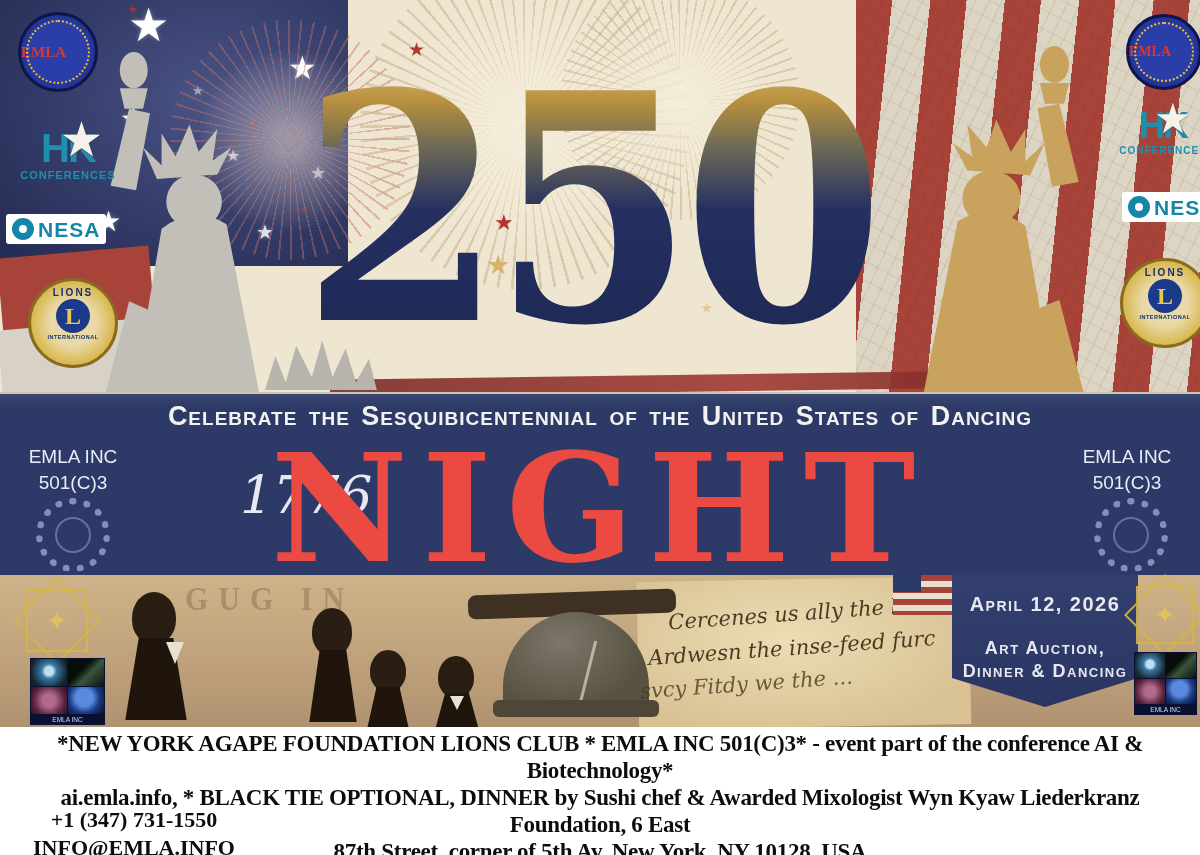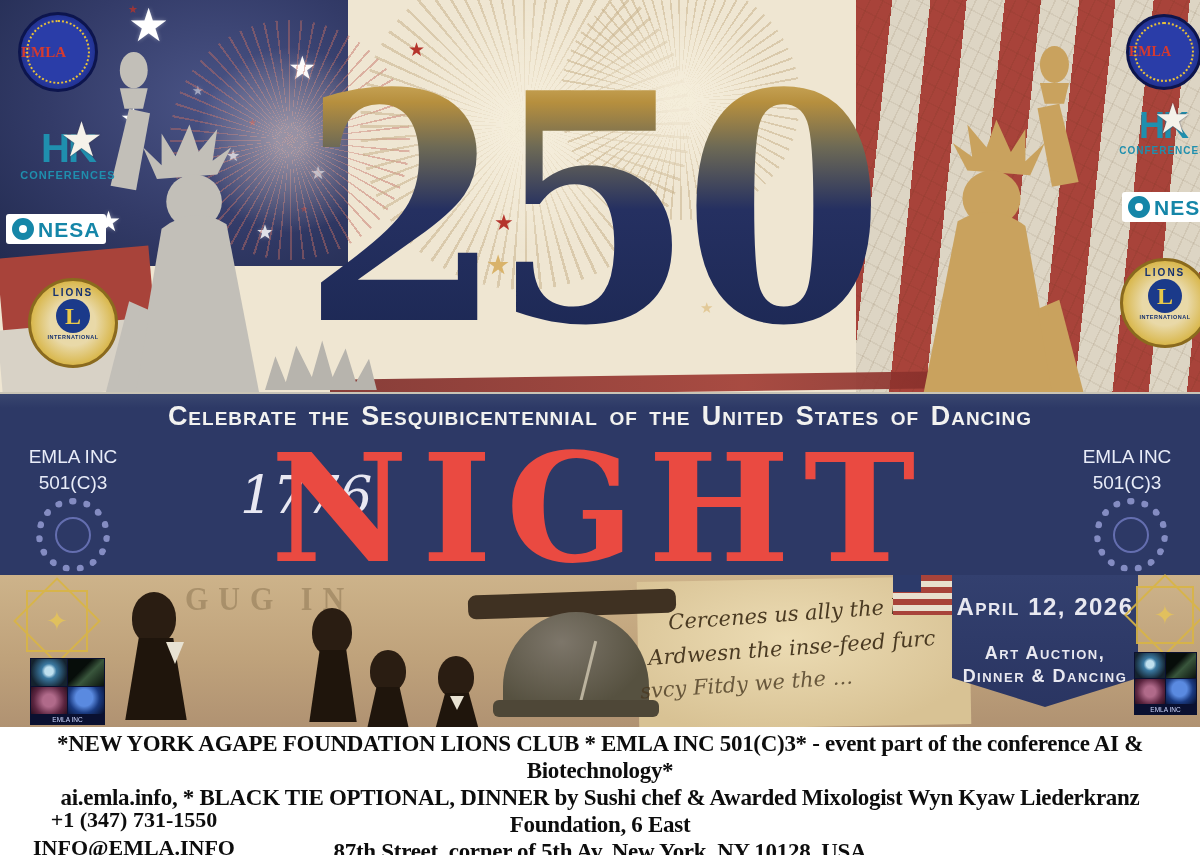--- a/index.html
+++ b/index.html
@@ -88,21 +88,21 @@
   .bell-lip{left:493px;top:700px;width:166px;height:17px;background:#4e4737;border-radius:6px;}
   .crack{left:586px;top:640px;width:2.5px;height:68px;background:#d8cfb8;transform:rotate(14deg);opacity:.75;}
   .script{font-family:"DejaVu Serif",serif;font-style:italic;color:#4a3a22;font-size:21px;white-space:nowrap;}
   .flag-patch{left:893px;top:575px;width:74px;height:40px;
     background:repeating-linear-gradient(180deg,#a8433a 0 6px,#e8e0ce 6px 12px);}
   .flag-patch .canton{position:absolute;left:0;top:0;width:28px;height:17px;background:#2c3a6a;}
   .pennant{left:952px;top:575px;width:186px;height:132px;
     background:linear-gradient(180deg,#33406f,#2a3562);
     clip-path:polygon(0 0,100% 0,100% 78%,50% 100%,0 78%);
     text-align:center;color:#e8e8f0;font-variant:small-caps;font-weight:700;letter-spacing:1.5px;}
-  .pennant .d1{margin-top:18px;font-size:24px;}
+  .pennant .d1{margin-top:18px;font-size:20px;}
   .pennant .d2{margin-top:22px;font-size:18px;}
   .pennant .d3{margin-top:2px;font-size:18px;}
   .gold-emblem{border:2px solid #d9b545;transform:rotate(45deg);opacity:.9;}
   .gold-emblem::after{content:"";position:absolute;inset:-2px;border:2px solid #d9b545;transform:rotate(45deg);}
   .gold-emblem .ctr{position:absolute;inset:0;display:flex;align-items:center;justify-content:center;
     color:#e4c35a;font-size:26px;transform:rotate(-45deg);}
   .mini-grid{display:grid;grid-template-columns:1fr 1fr;gap:1px;background:#0a1030;padding:1px;}
   .cell{width:36px;height:27px;}
   .cell.eye{background:radial-gradient(circle at 50% 45%,#bfe0ef 0 18%,#3a78a0 32%,#14222e 78%);}
   .cell.comet{background:linear-gradient(135deg,#070d0a 38%,#39563c 58%,#0a120c);}

